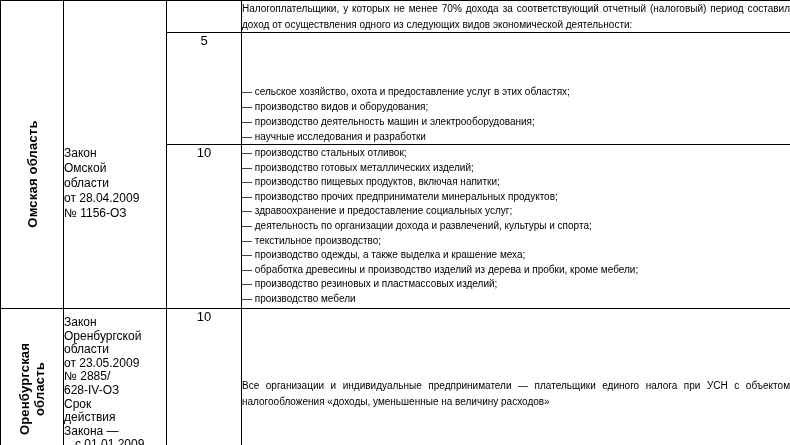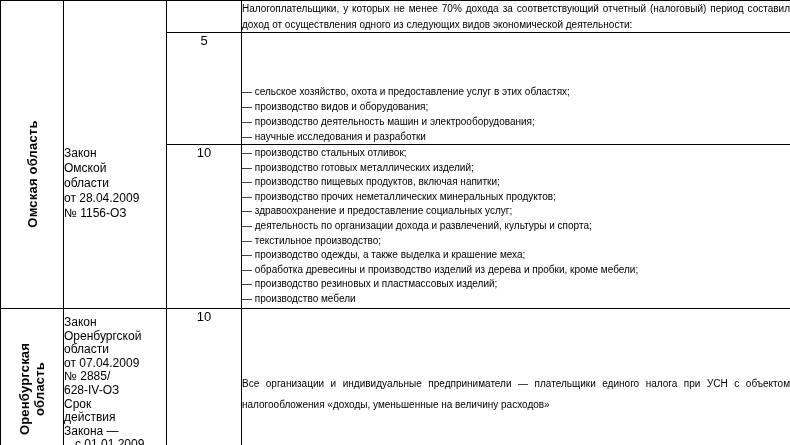--- a/index.html
+++ b/index.html
@@ -66,21 +66,21 @@
   
   td.desc-cell {
     font-size: 10px;
     padding: 3px 5px 2px 7px;
   }
   td.desc-cell.vmid { vertical-align: middle; }
   .desc-par {
     text-align: justify;
     line-height: 15.5px;
   }
-  .desc-par.loose { line-height: 21px; margin-top: 10px; }
+  .desc-par.loose { line-height: 16px; margin-top: 10px; }
   .item {
     line-height: 15px;
     white-space: nowrap;
   }
   .items-tight .item { line-height: 14.6px; }
   .items-normal { padding-top: 11px; margin-top: 40px; }
   .items-tight { padding-top: 1px; }
 </style>
 </head>
 <body>
@@ -132,42 +132,42 @@
 
     <tr>
       <td class="rate-cell" style="height:164px">
         <span>10</span>
       </td>
       <td class="desc-cell">
         <div class="items-tight">
           <div class="item">— производство стальных отливок;</div>
           <div class="item">— производство готовых металлических изделий;</div>
           <div class="item">— производство пищевых продуктов, включая напитки;</div>
-          <div class="item">— производство прочих неметаллических минеральных продуктов;</div>
+          <div class="item">— производство прочих предприниматели минеральных продуктов;</div>
           <div class="item">— здравоохранение и предоставление социальных услуг;</div>
           <div class="item">— деятельность по организации дохода и развлечений, культуры и спорта;</div>
           <div class="item">— текстильное производство;</div>
           <div class="item">— производство одежды, а также выделка и крашение меха;</div>
           <div class="item">— обработка древесины и производство изделий из дерева и пробки, кроме мебели;</div>
           <div class="item">— производство резиновых и пластмассовых изделий;</div>
           <div class="item">— производство мебели</div>
         </div>
       </td>
     </tr>
 
     <tr>
       <td class="region-cell" style="height:160px">
         <div class="vlabel wrap">Оренбургская область</div>
       </td>
       <td class="law-cell law-oren">
         <div class="law-block">
           <div class="law-line">Закон</div>
           <div class="law-line">Оренбургской</div>
           <div class="law-line">области</div>
-          <div class="law-line">от 07.04.2009</div>
+          <div class="law-line">от 23.05.2009</div>
           <div class="law-line">№ 2885/</div>
           <div class="law-line">628-IV-ОЗ</div>
           <div class="law-line">Срок</div>
           <div class="law-line">действия</div>
           <div class="law-line">Закона —</div>
           <div class="law-line bold">с 01.01.2009</div>
           <div class="law-line bold">по 12.12.2009</div>
         </div>
       </td>
       <td class="rate-cell">

